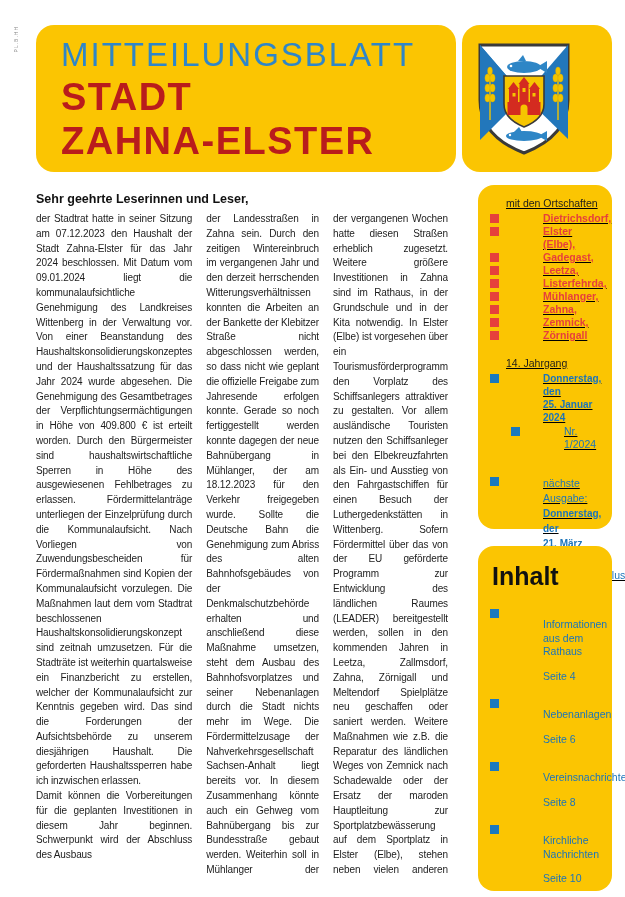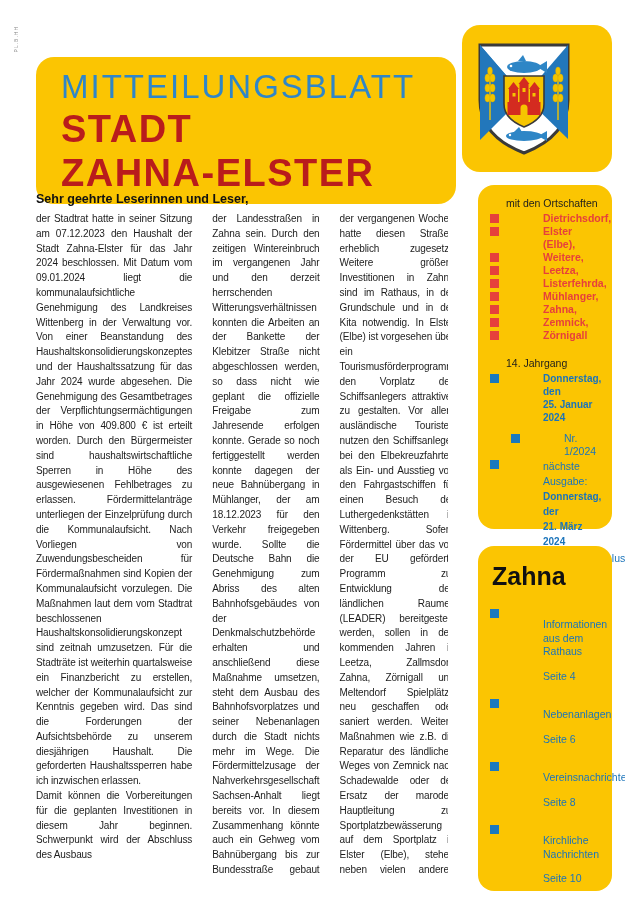--- a/index.html
+++ b/index.html
@@ -5,53 +5,53 @@
   * { margin:0; padding:0; box-sizing:border-box; }
   html,body { width:625px; height:897px; background:#ffffff; font-family:"Liberation Sans", sans-serif; }
   .page { position:relative; width:625px; height:897px; background:#fff; overflow:hidden; }
 
   
   .print-mark { position:absolute; left:13px; top:26px; font-size:5px; color:#8a8a8a;
     writing-mode:vertical-rl; transform:rotate(180deg); letter-spacing:1px; }
 
   
   .masthead { position:absolute; left:36px; top:25px; width:420px; height:147px;
-    background:#fbc502; border-radius:18px; padding:10px 0 0 25px;margin-top:32px; }
+    background:#fbc502; border-radius:18px; padding:10px 0 0 25px; }
   .masthead .line1 { font-size:33px; font-weight:400; letter-spacing:2px; color:#2f86c8; line-height:40px; }
   .masthead .line2, .masthead .line3 { font-size:38px; font-weight:700; letter-spacing:1.5px; color:#b91c1c; line-height:44px; }
 
   .crest-box { position:absolute; left:462px; top:25px; width:150px; height:147px;
     background:#fbc502; border-radius:18px; }
   .crest-box svg { position:absolute; left:12px; top:15px; }
 
   
   .greeting { position:absolute; left:36px; top:192px; width:412px; 
     font-size:12.5px; font-weight:700; color:#111; }
   .columns { position:absolute; left:36px; top:212px; width:412px; height:668px;
-    display:flex; gap:20px; overflow:hidden; }
+    display:flex; gap:14px; overflow:hidden; }
   .col { flex:1 1 0; font-size:10px; line-height:14.8px; color:#1c1c1c;
     text-align:justify; white-space:pre-line; letter-spacing:-0.1px;
     hyphens:auto; -webkit-hyphens:auto; word-spacing:-0.2px; }
 
   
   .side-box { position:absolute; left:478px; width:134px; background:#fbc502; border-radius:16px; padding:12px 10px 10px 12px; }
-  .box-issue { top:185px; height:344px; }
+  .box-issue { top:185px; height:344px;text-decoration:underline; }
   .box-inhalt { top:546px; height:345px; }
 
   .side-label { font-size:10.5px; color:#1c1c1c; margin-left:16px; margin-bottom:3px; }
   .bullet-row { display:flex; align-items:flex-start; line-height:13px;gap:37px; }
   .sq { flex:0 0 auto; width:9px; height:9px; margin:2px 7px 0 0; }
   .sq-red { background:#e6403c; }
   .sq-blue { background:#1b79be; }
   .ort-item { color:#e6403c; font-weight:700; font-size:10.5px; }
   .jahrgang { font-size:10.5px; color:#1c1c1c; margin:15px 0 3px 16px; }
   .blue-bold { color:#1b74ba; font-weight:700; font-size:10px; white-space:pre-line; }
   .blue-reg { color:#1b74ba; font-weight:400; font-size:10.5px; white-space:pre-line; }
   .gap14 { margin-top:2px; }
-  .gap24 { }
+  .gap24 { margin-top:24px; }
 
   .inhalt-title { font-size:25px; font-weight:700; color:#111; margin:4px 0 16px 2px; }
   .inhalt-item { margin-bottom:14px; line-height:13.5px; }
   .inhalt-item .blue-reg { display:block;margin-top:11px; }
 </style>
 </head>
 <body>
 
 <div class="page">
 
@@ -144,21 +144,21 @@
     <div class="bullet-row">
         <span class="sq sq-red"></span>
         <span class="ort-item">Dietrichsdorf,</span>
       </div>
     <div class="bullet-row">
         <span class="sq sq-red"></span>
         <span class="ort-item">Elster (Elbe),</span>
       </div>
     <div class="bullet-row">
         <span class="sq sq-red"></span>
-        <span class="ort-item">Weitere,</span>
+        <span class="ort-item">Gadegast,</span>
       </div>
     <div class="bullet-row">
         <span class="sq sq-red"></span>
         <span class="ort-item">Leetza,</span>
       </div>
     <div class="bullet-row">
         <span class="sq sq-red"></span>
         <span class="ort-item">Listerfehrda,</span>
       </div>
     <div class="bullet-row">
@@ -178,40 +178,40 @@
         <span class="ort-item">Zörnigall</span>
       </div>
 
     <div class="jahrgang">14. Jahrgang</div>
 
     <div class="bullet-row">
         <span class="sq sq-blue"></span>
         <span class="blue-bold">Donnerstag, den
 25. Januar 2024</span>
       </div>
-    <div class="bullet-row" style="margin-top:8px;padding-left:21px;">
+    <div class="bullet-row" style="margin-top:1px;padding-left:21px;">
         <span class="sq sq-blue"></span>
         <span class="blue-reg">Nr. 1/2024</span>
       </div>
 
     <div class="bullet-row gap24">
         <span class="sq sq-blue"></span>
         <span><span class="blue-reg">nächste Ausgabe:</span><br><span class="blue-bold">Donnerstag, der
 21. März 2024</span></span>
       </div>
 
     <div class="bullet-row gap14">
         <span class="sq sq-blue"></span>
         <span><span class="blue-reg">Redaktionsschluss:</span><br><span class="blue-bold">Freitag, der
 8. März 2024</span></span>
       </div>
   </div>
 
   <div class="side-box box-inhalt">
-    <div class="inhalt-title">Zahna</div>
+    <div class="inhalt-title">Inhalt</div>
 
     <div class="bullet-row inhalt-item">
         <span class="sq sq-blue"></span>
         <span>
           <span class="blue-reg">Informationen
 aus dem Rathaus</span>
           <span class="blue-reg">Seite 4</span>
         </span>
       </div>
 

